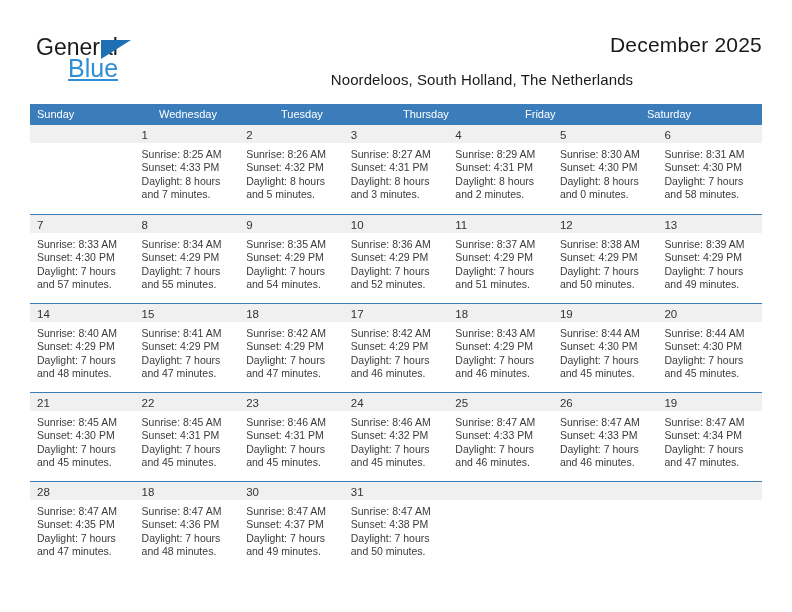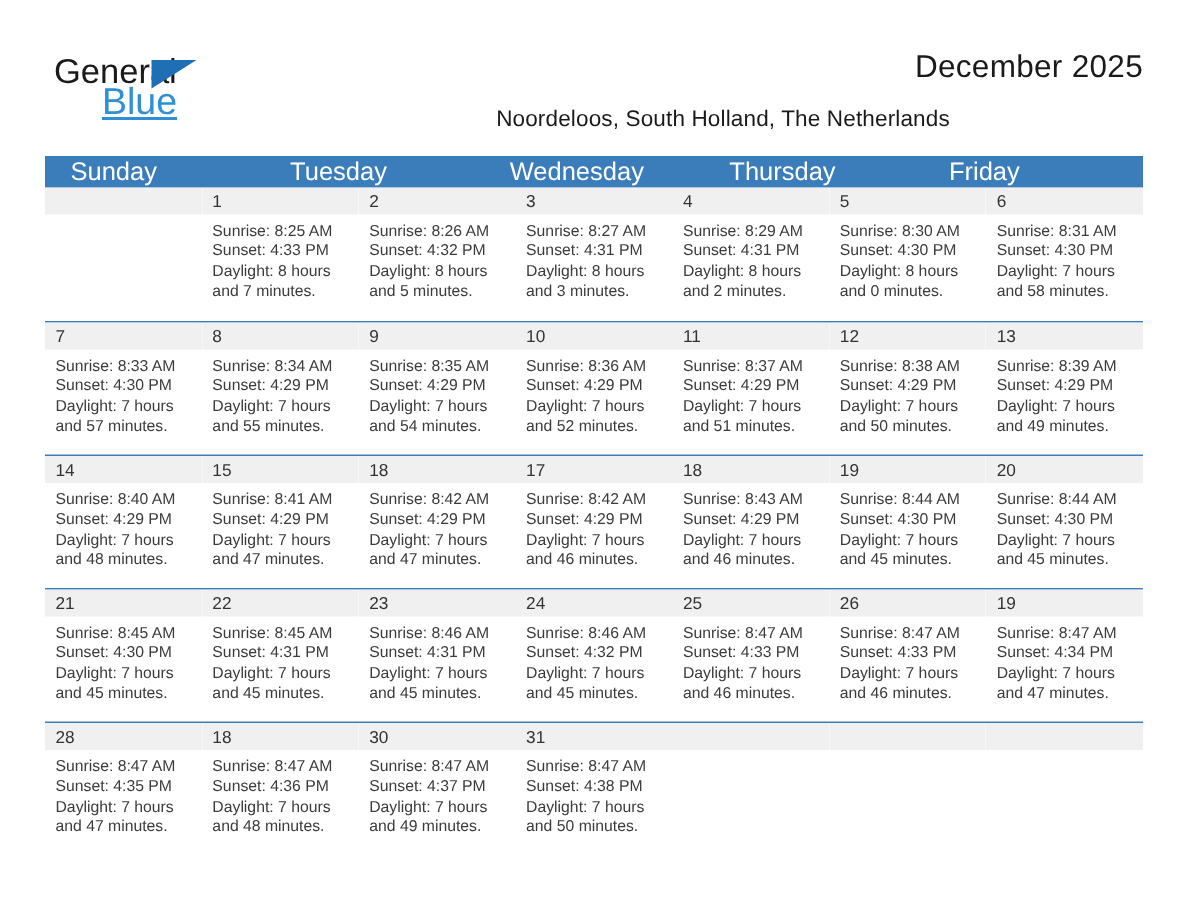--- a/index.html
+++ b/index.html
@@ -98,23 +98,23 @@
     width: 732px;
   }
   .weekday-row {
     display: flex;
     background: #3a7dba;
     height: 21px;
   }
   .weekday {
     flex: 1 1 0;
     color: #ffffff;
-    font-size: 17px;
+    font-size: 11px;
     line-height: 21px;
-    padding-left: 17px;
+    padding-left: 7px;
     box-sizing: border-box;
     overflow: hidden;
     white-space: nowrap;
   }
 
   .week-row {
     display: flex;
     border-top: 1px solid #3a7dba;
     height: 89px;
     box-sizing: border-box;
@@ -168,24 +168,25 @@
     <div class="title-wrap">
       <h1 class="month-title">December 2025</h1>
       <div class="location">Noordeloos, South Holland, The Netherlands</div>
     </div>
 
   </div>
 
   <div class="calendar">
     <div class="weekday-row" id="weekday-row">
         <div class="weekday">Sunday</div>
+        <div class="weekday">Wednesday</div>
         <div class="weekday">Tuesday</div>
-        <div class="weekday">Wednesday</div>
         <div class="weekday">Thursday</div>
         <div class="weekday">Friday</div>
+        <div class="weekday">Saturday</div>
       </div>
     <div id="weeks-container">
         <div class="week-row">
           <div class="day-cell empty">
             <div class="day-number-band"><span class="day-number"></span></div>
             <div class="day-body"></div>
           </div>
           <div class="day-cell">
             <div class="day-number-band"><span class="day-number">1</span></div>
             <div class="day-body">

